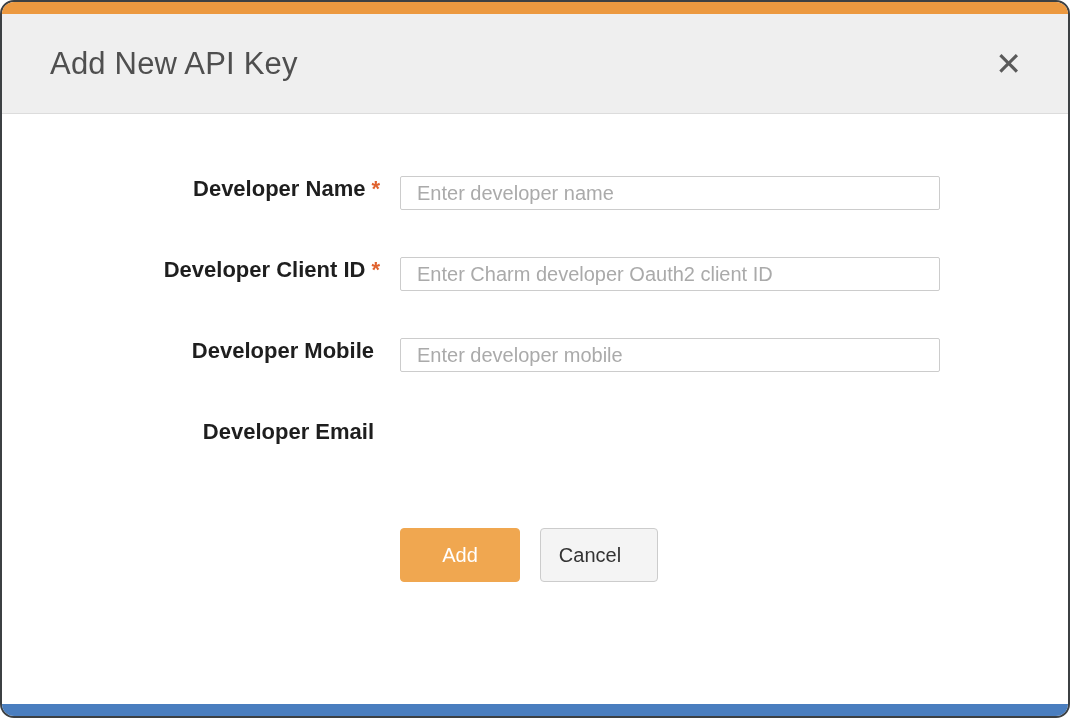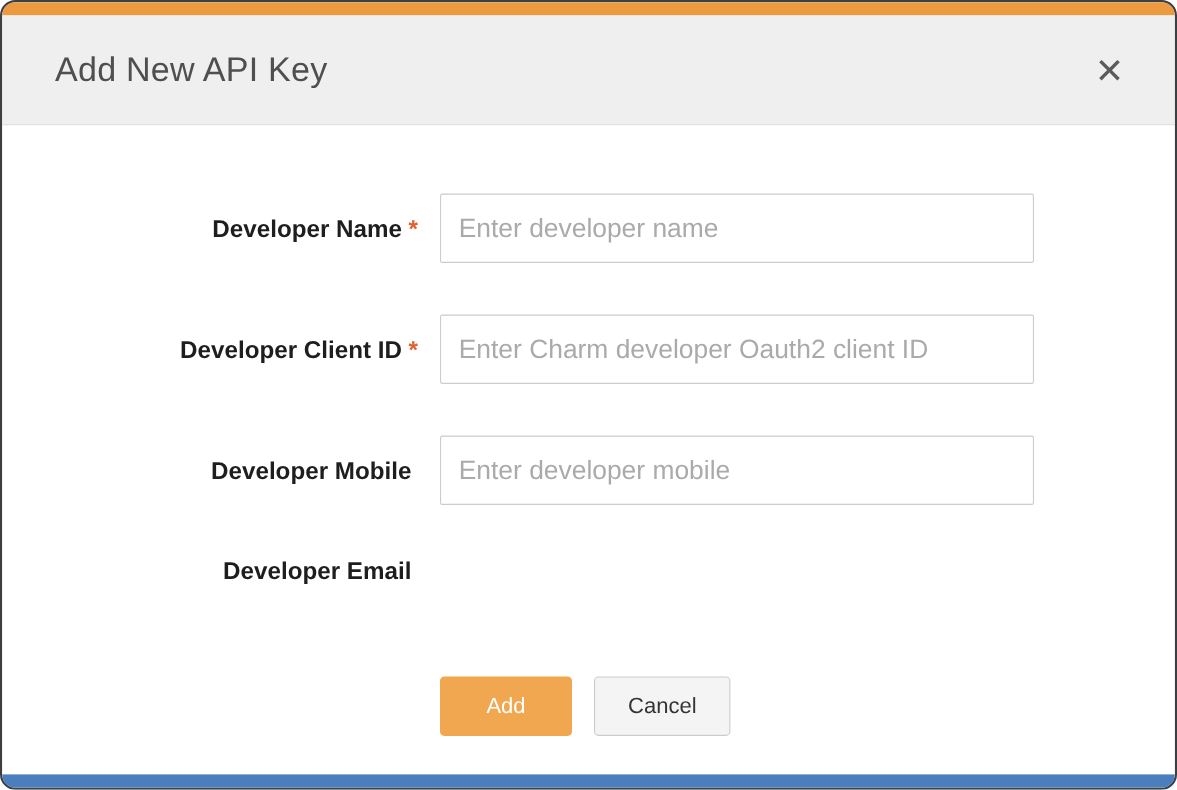--- a/index.html
+++ b/index.html
@@ -21,43 +21,43 @@
     height:100px;background:#EFEFEF;border-bottom:1px solid #DCDCDC;
     display:flex;align-items:center;justify-content:space-between;
     padding:0 40px 0 48px;flex:0 0 auto;
   }
   .modal-title{font-size:31px;font-weight:400;color:#4F4F4F;letter-spacing:.2px;text-align:center;}
   .close-btn{
     font-size:32px;color:#5A5A5A;background:none;border:none;cursor:pointer;
     line-height:1;padding:6px;font-family:inherit;
   }
   .modal-body{flex:1 1 auto;background:#fff;padding-top:62px;}
-  .form-row{display:flex;align-items:center;margin-bottom:47px;}
+  .form-row{display:flex;align-items:flex-start;margin-bottom:47px;}
   .field-label{
     width:378px;flex:0 0 auto;text-align:right;
     font-size:22px;font-weight:600;color:#1E1E1E;
   }
   .req{color:var(--required-red);margin-left:6px;font-weight:600;}
   .field-input-wrap{flex:1 1 auto;margin-left:20px;margin-right:128px;}
   .field-input{
-    width:100%;height:63px;border:1px solid #CCCCCC;border-radius:2px;
-    padding:0 16px;font-size:24px;color:#333;font-family:inherit;background:#fff;
+    width:100%;height:34px;border:1px solid #CCCCCC;border-radius:2px;
+    padding:0 16px;font-size:20px;color:#333;font-family:inherit;background:#fff;
   }
   .field-input::placeholder{color:#AAAAAA;opacity:1;}
   .button-row{margin-left:398px;margin-top:83px;display:flex;gap:20px;}
   .btn{
     height:54px;font-size:20px;border-radius:4px;cursor:pointer;
     font-family:inherit;padding:0 30px;line-height:1;
   }
   .btn-add{
     background:var(--button-orange);color:#fff;border:1px solid var(--button-orange);
     min-width:120px;
   }
   .btn-cancel{
-    background:#F4F4F4;color:#333;border:1px solid #CCCCCC;min-width:118px;
+    background:#F4F4F4;color:#333;border:1px solid #CCCCCC;min-width:118px;padding-left:12px;
   }
   .bottom-strip{height:12px;background:var(--bottom-blue);flex:0 0 auto;}
 </style>
 </head>
 <body>
 
 <div class="window">
   <div class="top-strip"></div>
 
   <div class="modal-header">

